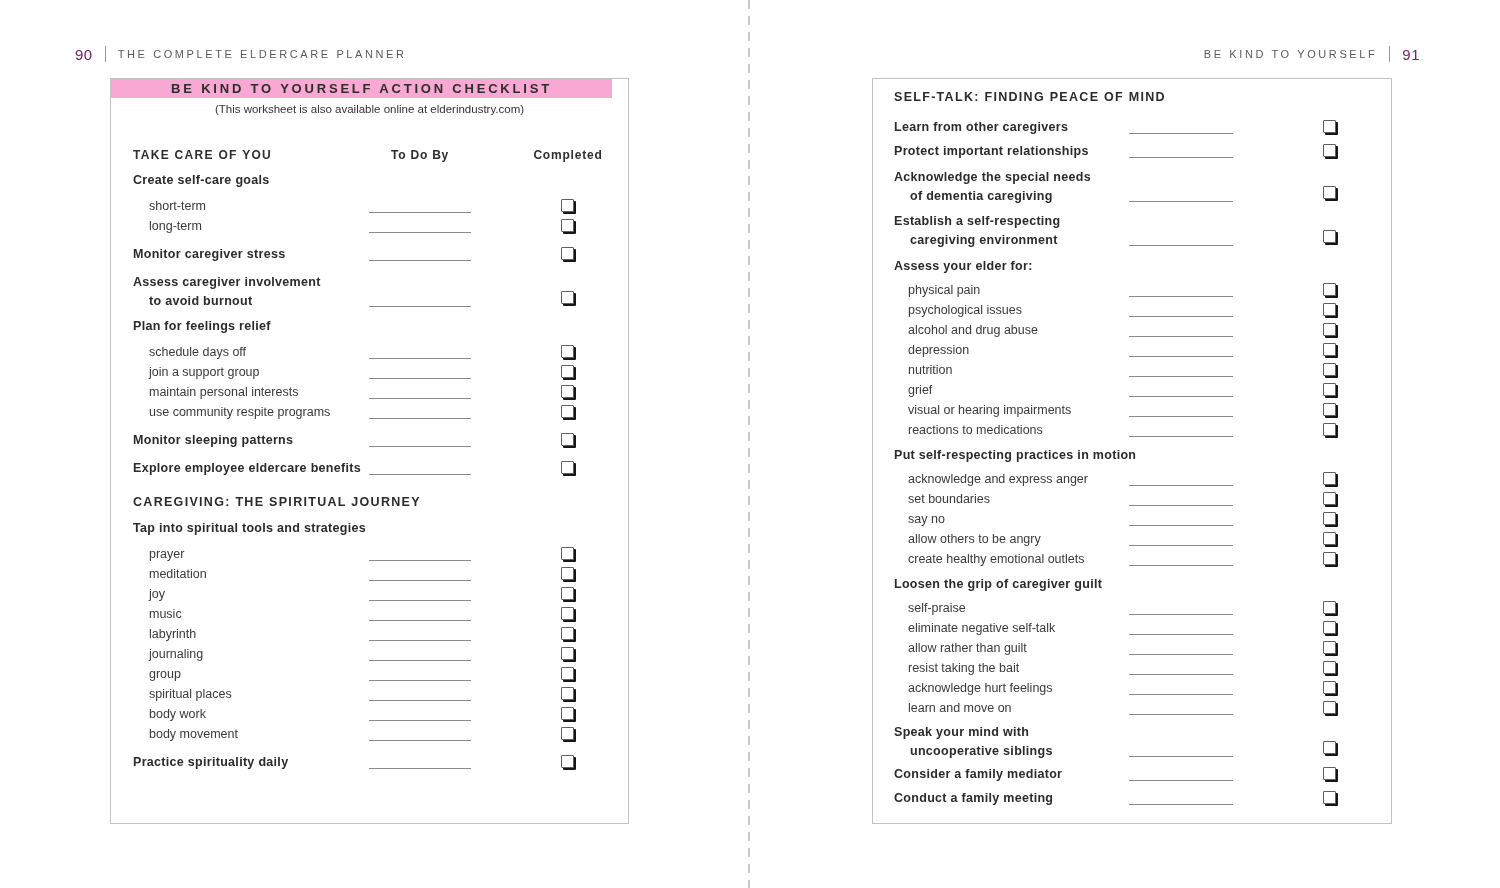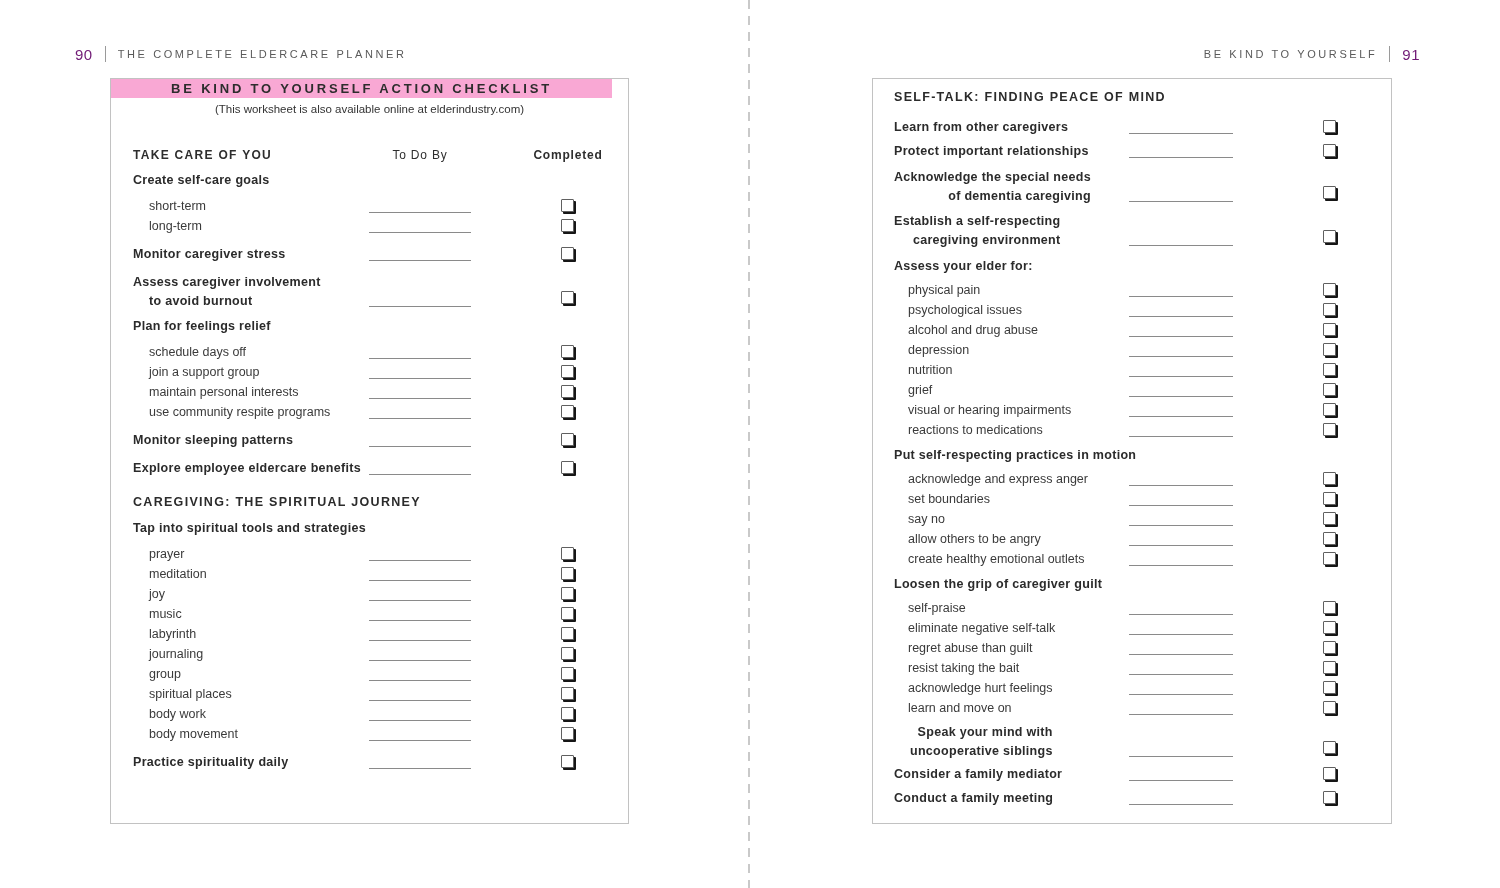--- a/index.html
+++ b/index.html
@@ -24,27 +24,27 @@
   .sheet-right{left:872px;top:78px;width:518px;height:744px;}
 
   .titlebar{position:absolute;left:0;top:0;right:16px;height:19px;background:#f9a8d4;
     text-align:center;font-size:13px;font-weight:700;letter-spacing:2.8px;color:#2d2d2d;
     line-height:19px;}
   .subtitle{position:absolute;left:0;top:24px;right:0;text-align:center;
     font-size:11.5px;color:#333;}
 
   .colheads{position:absolute;left:0;top:69px;right:0;height:14px;}
   .colheads .c1{position:absolute;left:22px;font-size:12px;font-weight:700;letter-spacing:1.3px;}
-  .colheads .c2{position:absolute;left:252px;width:114px;text-align:center;font-size:12px;font-weight:400;letter-spacing:.8px;}
+  .colheads .c2{position:absolute;left:252px;width:114px;text-align:center;font-size:12px;font-weight:700;letter-spacing:.8px;}
   .colheads .c3{position:absolute;left:397px;width:120px;text-align:center;font-size:12px;font-weight:700;letter-spacing:.8px;}
 
   
   .rows{position:absolute;left:0;right:0;top:0;display:flex;flex-direction:column;}
   .rows-left{padding-top:85px;}
-  .rows-right{padding-top:8px;text-align:right;}
+  .rows-right{padding-top:8px;}
   .row{position:relative;height:20px;flex:none;}
   .row.two{height:38px;}
   .row .lbl{position:absolute;left:22px;top:3px;font-size:12.5px;white-space:nowrap;}
   .row.sub .lbl{left:38px;color:#3a3a3a;font-weight:400;}
   .pg-right .row.sub .lbl{left:35px;}
   .pg-right .row .lbl{left:21px;}
   .row.head .lbl,.row.bold .lbl,.row.two .lbl{font-weight:700;color:#2b2b2b;letter-spacing:.3px;}
   .row.section .lbl{font-weight:700;letter-spacing:1.3px;color:#2b2b2b;}
   .row.two .lbl{line-height:18.5px;top:1px;}
   .row.two .lbl .l2{display:block;padding-left:16px;}
@@ -315,21 +315,21 @@
         <span class="lbl">self-praise</span>
         <span class="fill-line"></span>
         <span class="cbox"></span>
       </div>
       <div class="row sub">
         <span class="lbl">eliminate negative self-talk</span>
         <span class="fill-line"></span>
         <span class="cbox"></span>
       </div>
       <div class="row sub">
-        <span class="lbl">regret abuse than guilt</span>
+        <span class="lbl">allow rather than guilt</span>
         <span class="fill-line"></span>
         <span class="cbox"></span>
       </div>
       <div class="row sub">
         <span class="lbl">resist taking the bait</span>
         <span class="fill-line"></span>
         <span class="cbox"></span>
       </div>
       <div class="row sub">
         <span class="lbl">acknowledge hurt feelings</span>

